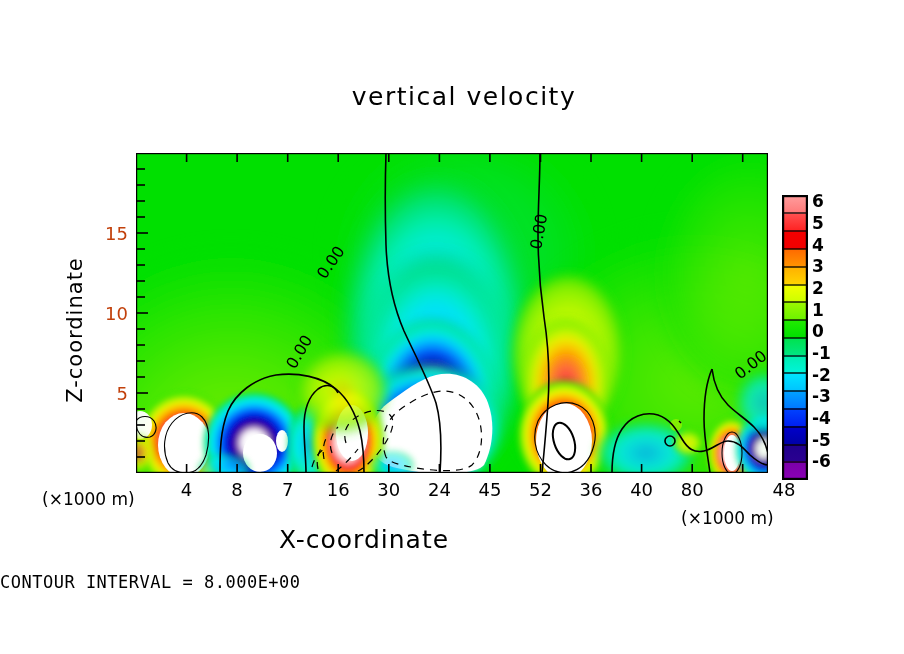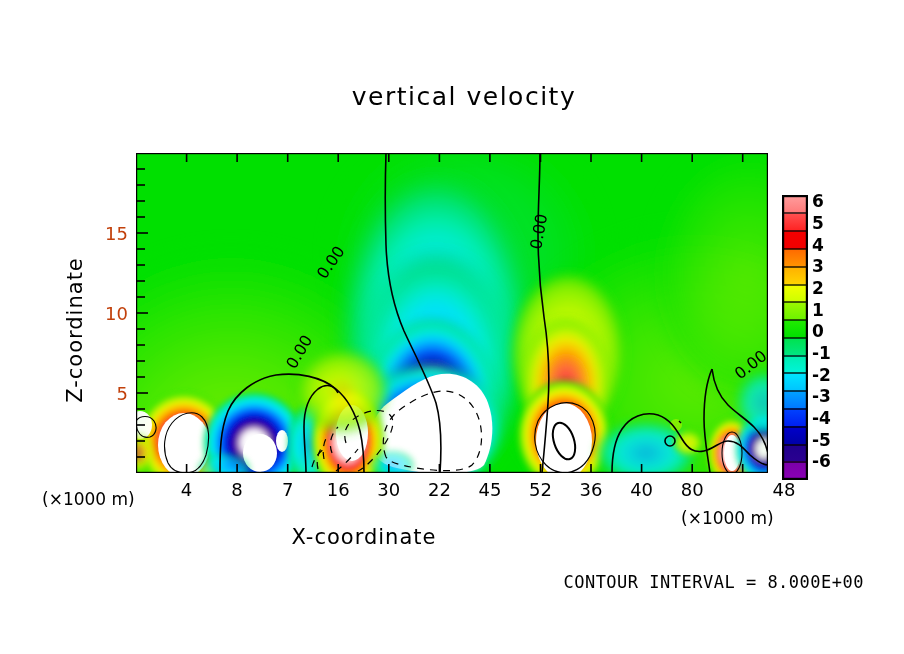--- a/index.html
+++ b/index.html
@@ -28,28 +28,28 @@
     text-align: center;
     font-size: 25px;
     letter-spacing: 1.5px;
     padding-left: 12px;
   }
   #x-axis-title {
     left: 0;
     top: 525px;
     width: 728px;
     text-align: center;
-    font-size: 21px;
+    font-size: 25px;
     letter-spacing: 1px;
   }
   #caption {
     left: 0;
     top: 572px;
     width: 864px;
-    text-align: right;
+    text-align: left;
     font-size: 17px;
     letter-spacing: 0.5px;
     font-family: "DejaVu Sans Mono", monospace;
   }
   #y-axis-title {
     left: -25px;
     top: 318px;
     width: 200px;
     text-align: center;
     font-size: 21px;
@@ -451,21 +451,21 @@
     <div class="cb-label" style="top:440px">-5</div>
     <div class="cb-label" style="top:461px">-6</div>
   </div>
 
   <div id="xticks">
     <div class="xtick-label" style="left:186.6px">4</div>
     <div class="xtick-label" style="left:237.1px">8</div>
     <div class="xtick-label" style="left:287.7px">7</div>
     <div class="xtick-label" style="left:338.2px">16</div>
     <div class="xtick-label" style="left:388.8px">30</div>
-    <div class="xtick-label" style="left:439.4px">22</div>
+    <div class="xtick-label" style="left:439.4px">24</div>
     <div class="xtick-label" style="left:489.9px">45</div>
     <div class="xtick-label" style="left:540.5px">52</div>
     <div class="xtick-label" style="left:591.0px">36</div>
     <div class="xtick-label" style="left:641.6px">40</div>
     <div class="xtick-label" style="left:692.2px">80</div>
     <div class="xtick-label" style="left:784px">48</div>
   </div>
 
   <div id="ytick-wrap">
     <div class="ytick-label" style="top:393px">5</div>

